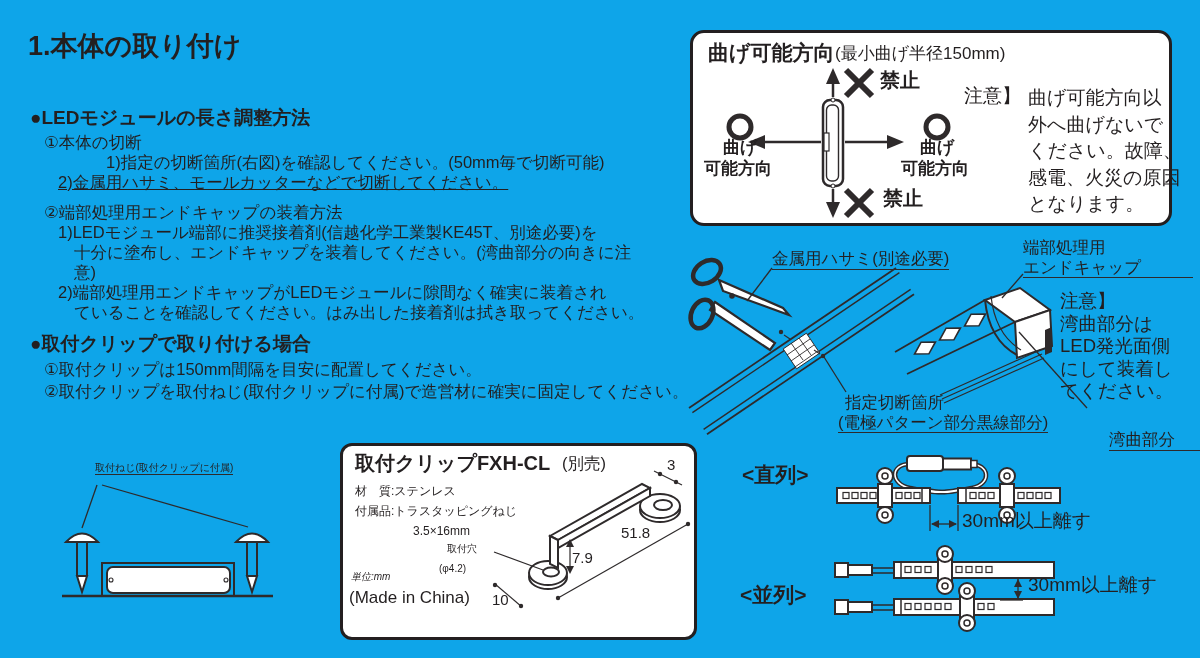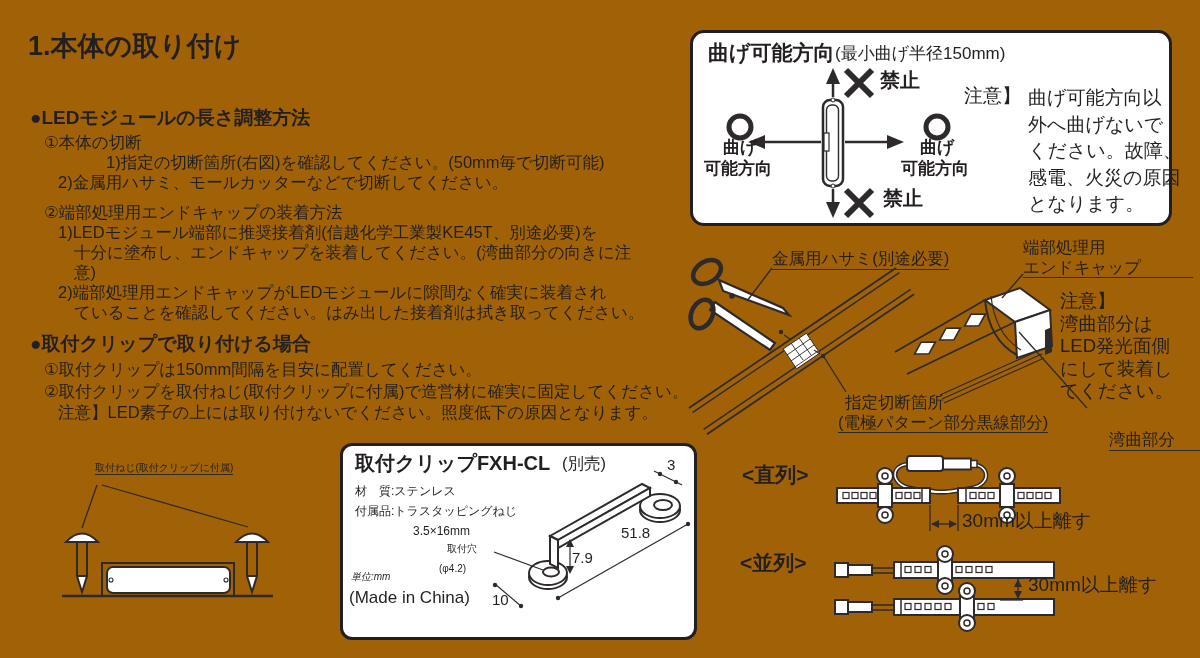--- a/index.html
+++ b/index.html
@@ -1,16 +1,16 @@
 <!DOCTYPE html>
 <html><head>
 <meta charset="utf-8">
 <style>
   html,body{margin:0;padding:0;background:#fff;}
-  .page{position:relative;width:1200px;height:658px;background:#a16207;overflow:hidden;
+  .page{position:relative;width:1200px;height:658px;background:#0ea5e9;overflow:hidden;
         font-family:"Liberation Sans","DejaVu Sans",sans-serif;color:#231f20;}
   .t{position:absolute;white-space:nowrap;line-height:1.2;color:#231f20;}
   .b{font-weight:bold;}
   .s27{font-size:27px}.s21{font-size:21px}.s20{font-size:20px}.s19{font-size:19px}
   .s185{font-size:18.5px}.s17{font-size:17px}.s165{font-size:16.5px}.s16{font-size:12px}
   .s155{font-size:10px}.s15{font-size:15px}
   .box{position:absolute;border:3px solid #231f20;border-radius:14px;box-sizing:border-box;background:#fff;}
   svg{position:absolute;overflow:visible;}
   .ln{stroke:#2e2a2b;fill:none;}
   .fw{fill:#fff;stroke:#2e2a2b;}
@@ -20,32 +20,31 @@
 </head>
 <body>
 
 <div class="page">
 
   <div class="t b s27" style="left:28px;top:30px;">1.本体の取り付け</div>
 
   <div class="t b s19" style="left:30px;top:107px;">●LEDモジュールの長さ調整方法</div>
   <div class="t s165" style="left:44px;top:133px;">①本体の切断</div>
   <div class="t s165" style="left:58px;top:153px;margin-left:48px;">1)指定の切断箇所(右図)を確認してください。(50mm毎で切断可能)</div>
-  <div class="t s165" style="left:58px;top:173px;">2)金属用ハサミ、モールカッターなどで切断してください。</div>
+  <div class="t s165" style="left:58px;top:173px;text-decoration:underline;">2)金属用ハサミ、モールカッターなどで切断してください。</div>
   <div class="t s165" style="left:44px;top:203px;">②端部処理用エンドキャップの装着方法</div>
   <div class="t s165" style="left:58px;top:223px;">1)LEDモジュール端部に推奨接着剤(信越化学工業製KE45T、別途必要)を</div>
   <div class="t s165" style="left:74px;top:243px;">十分に塗布し、エンドキャップを装着してください。(湾曲部分の向きに注</div>
   <div class="t s165" style="left:74px;top:263px;">意)</div>
   <div class="t s165" style="left:58px;top:283px;">2)端部処理用エンドキャップがLEDモジュールに隙間なく確実に装着され</div>
   <div class="t s165" style="left:74px;top:303px;">ていることを確認してください。はみ出した接着剤は拭き取ってください。</div>
 
   <div class="t b s19" style="left:30px;top:333px;">●取付クリップで取り付ける場合</div>
   <div class="t s165" style="left:44px;top:360px;">①取付クリップは150mm間隔を目安に配置してください。</div>
   <div class="t s165" style="left:44px;top:382px;">②取付クリップを取付ねじ(取付クリップに付属)で造営材に確実に固定してください。</div>
-  <div class="t s165" style="left:58px;top:403px;">注意】LED素子の上には取り付けないでください。照度低下の原因となります。</div>
 
   <div class="box" style="left:690px;top:30px;width:482px;height:196px;"></div>
   <div class="t b s21" style="left:708px;top:40px;">曲げ可能方向</div>
   <div class="t s17" style="left:835px;top:44px;">(最小曲げ半径150mm)</div>
 
   <svg style="left:690px;top:30px;" width="482" height="196" viewBox="0 0 482 196">
 
     <g>
       <rect class="fw" x="133" y="70" width="20" height="86" rx="7" stroke-width="2.5"></rect>
       <rect class="fw" x="136.5" y="75" width="12" height="76" rx="5" stroke-width="1.4"></rect>
@@ -326,21 +325,21 @@
     <g>
       <line class="ln" x1="115" y1="57" x2="115" y2="83" stroke-width="1.3"></line>
       <line class="ln" x1="143" y1="57" x2="143" y2="83" stroke-width="1.3"></line>
       <line class="ln" x1="117" y1="76" x2="141" y2="76" stroke-width="1.3"></line>
       <polygon class="fb" points="116,76 124,72 124,80"></polygon>
       <polygon class="fb" points="142,76 134,72 134,80"></polygon>
     </g>
   </svg>
   <div class="t s19" style="left:962px;top:510px;">30mm以上離す</div>
 
-  <div class="t b s21" style="left:740px;top:550px;">&lt;並列&gt;</div>
+  <div class="t b s21" style="left:740px;top:582px;">&lt;並列&gt;</div>
   <svg style="left:815px;top:545px;" width="290" height="105" viewBox="0 0 290 105">
 
     <g>
       <rect class="fw" x="20" y="18" width="13" height="14" stroke-width="2"></rect>
       <rect class="fw" x="33" y="20" width="24" height="10" stroke-width="2"></rect>
       <line class="ln" x1="57" y1="23" x2="79" y2="23" stroke-width="1.5"></line>
       <line class="ln" x1="57" y1="28" x2="79" y2="28" stroke-width="1.5"></line>
       <rect class="fw" x="79" y="17" width="160" height="16" stroke-width="2"></rect>
       <line class="ln" x1="86" y1="17" x2="86" y2="33" stroke-width="1.5"></line>
       <rect class="fw" x="90" y="21.5" width="6" height="6" stroke-width="1.2"></rect>

